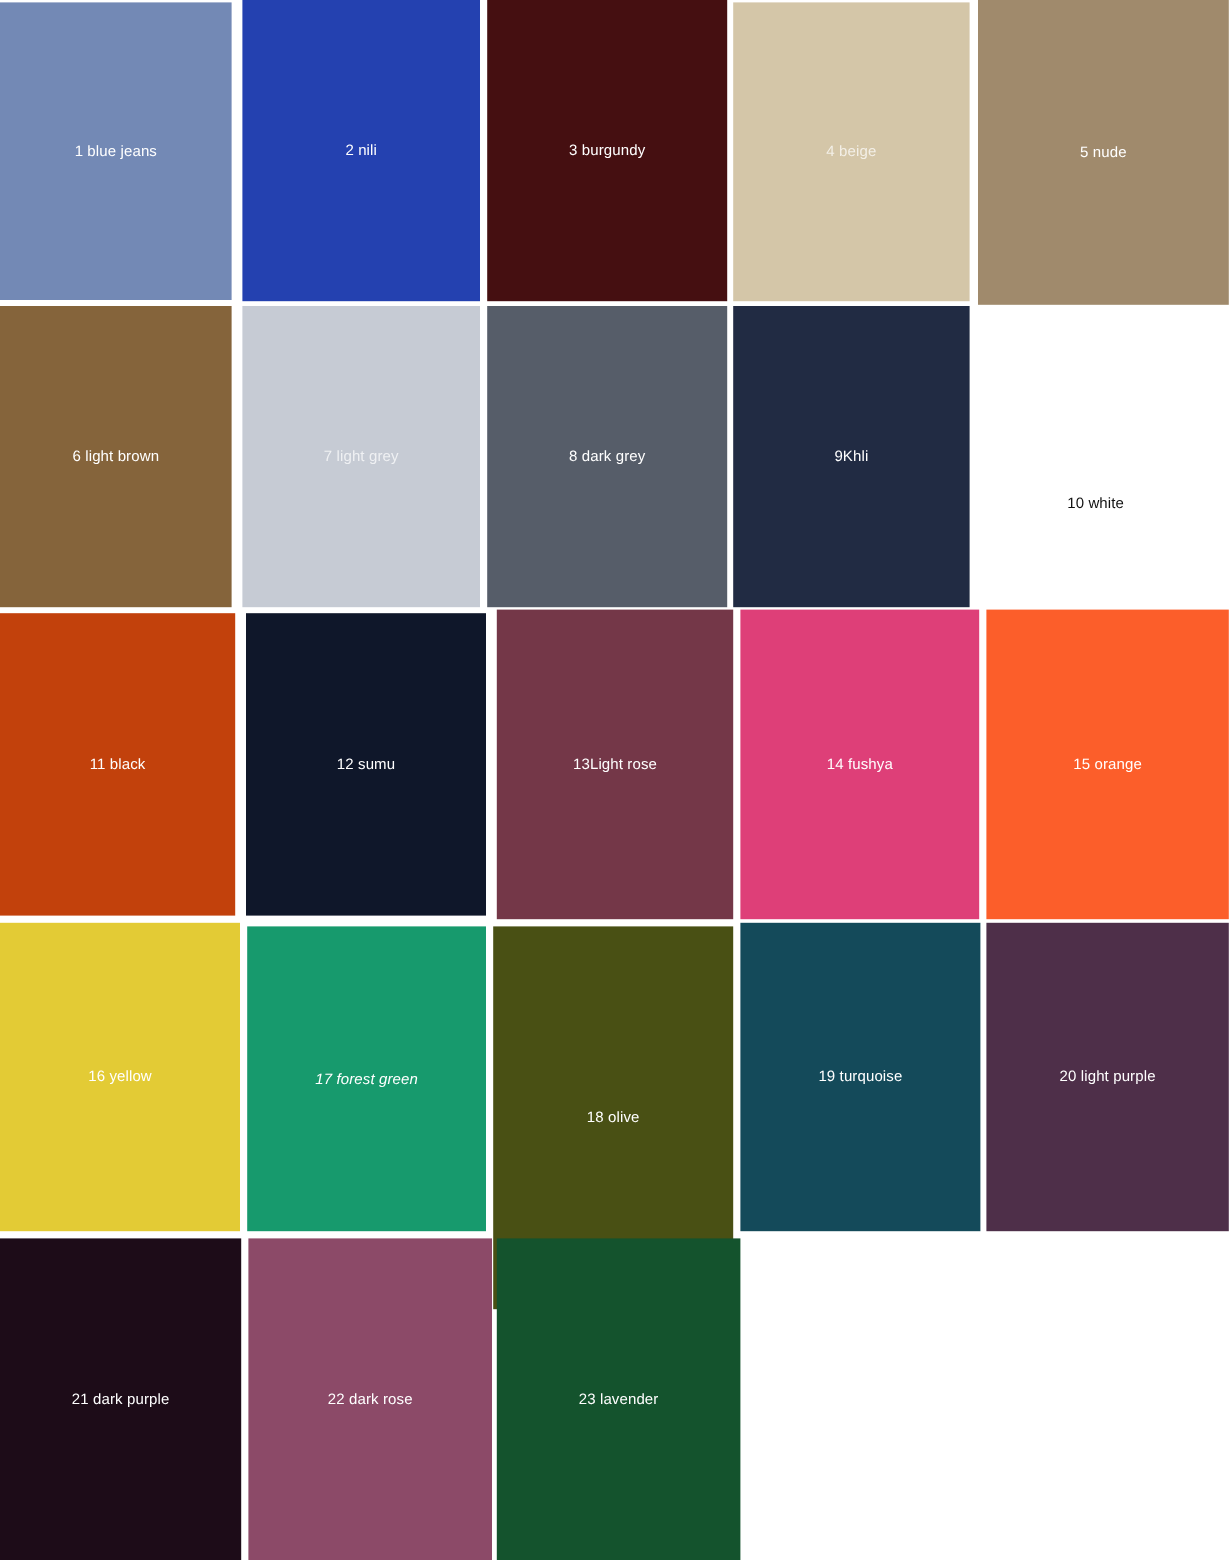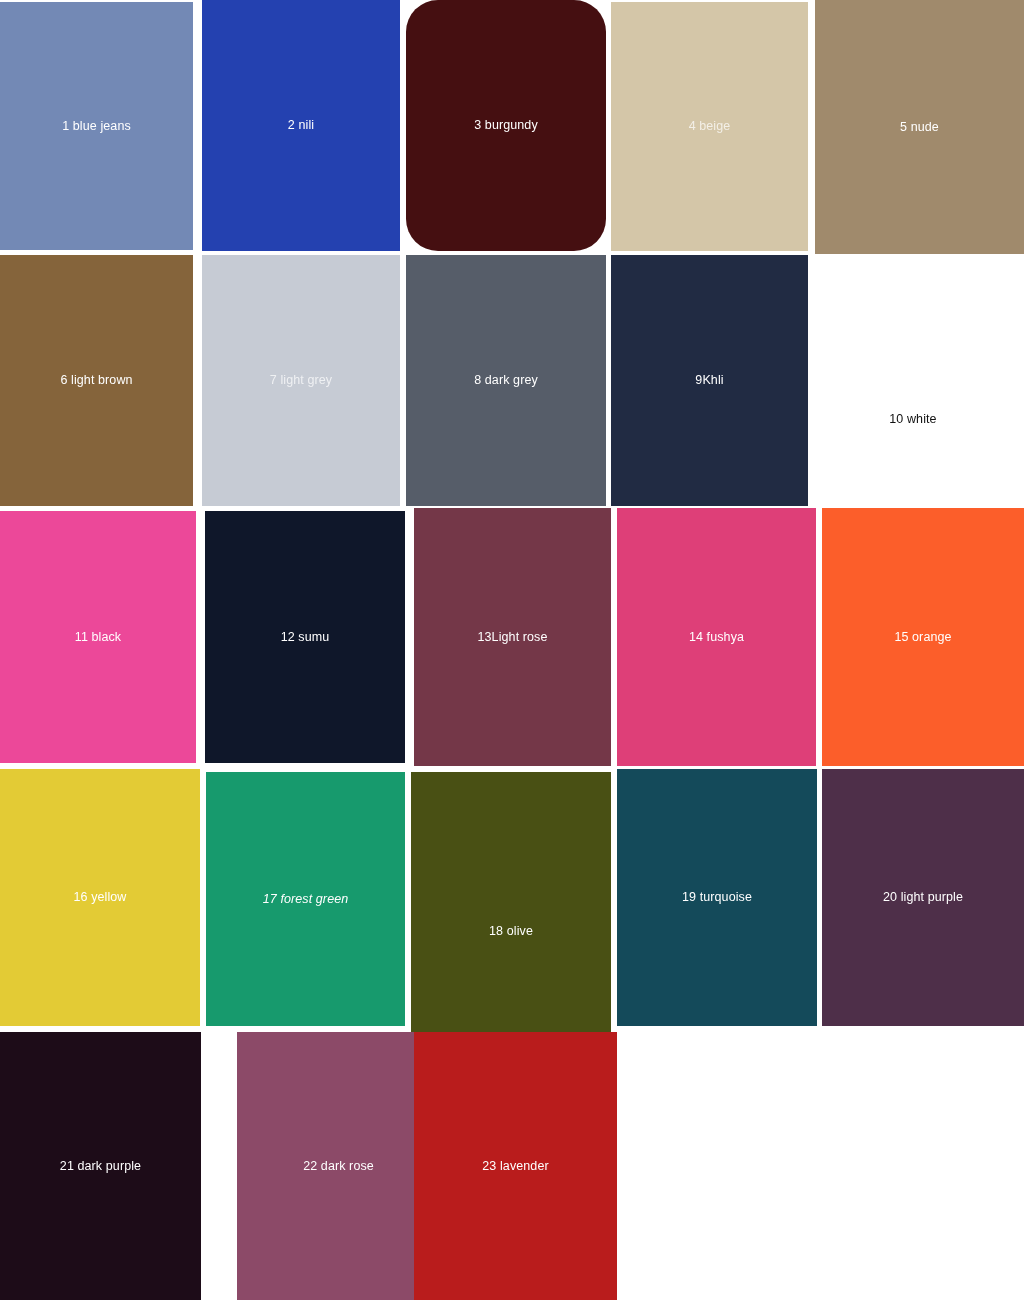--- a/index.html
+++ b/index.html
@@ -46,21 +46,21 @@
 </head>
 <body>
 
 <div id="palette-grid" style="background: rgb(255, 255, 255);">
     <div class="swatch light-text" style="left: 0px; top: 2px; width: 193px; height: 248px; background: rgb(115, 137, 181);">
       <span class="swatch-label">1 blue jeans</span>
     </div>
     <div class="swatch light-text" style="left: 202px; top: 0px; width: 198px; height: 251px; background: rgb(36, 65, 176);">
       <span class="swatch-label">2 nili</span>
     </div>
-    <div class="swatch light-text" style="left: 406px; top: 0px; width: 200px; height: 251px; background: rgb(69, 15, 17); border-radius: 32px;">
+    <div class="swatch light-text" style="left: 406px; top: 0px; width: 200px; height: 251px; background: rgb(69, 15, 17);">
       <span class="swatch-label">3 burgundy</span>
     </div>
     <div class="swatch dim-text" style="left: 611px; top: 2px; width: 197px; height: 249px; background: rgb(212, 198, 168);">
       <span class="swatch-label">4 beige</span>
     </div>
     <div class="swatch light-text" style="left: 815px; top: 0px; width: 209px; height: 254px; background: rgb(160, 138, 108);">
       <span class="swatch-label">5 nude</span>
     </div>
     <div class="swatch light-text" style="left: 0px; top: 255px; width: 193px; height: 251px; background: rgb(133, 100, 59);">
       <span class="swatch-label">6 light brown</span>
@@ -70,21 +70,21 @@
     </div>
     <div class="swatch light-text" style="left: 406px; top: 255px; width: 200px; height: 251px; background: rgb(86, 93, 105);">
       <span class="swatch-label">8 dark grey</span>
     </div>
     <div class="swatch light-text" style="left: 611px; top: 255px; width: 197px; height: 251px; background: rgb(33, 43, 67);">
       <span class="swatch-label">9Khli</span>
     </div>
     <div class="swatch dark-text" style="left: 815px; top: 255px; width: 196px; height: 251px; background: rgb(255, 255, 255); margin-top: 39px;">
       <span class="swatch-label">10 white</span>
     </div>
-    <div class="swatch light-text" style="left: 0px; top: 511px; width: 196px; height: 252px; background: #ec4899;">
+    <div class="swatch light-text" style="left: 0px; top: 511px; width: 196px; height: 252px; background: #c2410c;">
       <span class="swatch-label">11 black</span>
     </div>
     <div class="swatch light-text" style="left: 205px; top: 511px; width: 200px; height: 252px; background: #0f172a;">
       <span class="swatch-label">12 sumu</span>
     </div>
     <div class="swatch light-text" style="left: 414px; top: 508px; width: 197px; height: 258px; background: rgb(116, 55, 72);">
       <span class="swatch-label">13Light rose</span>
     </div>
     <div class="swatch light-text" style="left: 617px; top: 508px; width: 199px; height: 258px; background: rgb(222, 63, 120);">
       <span class="swatch-label">14 fushya</span>
@@ -103,19 +103,19 @@
     </div>
     <div class="swatch light-text" style="left: 617px; top: 769px; width: 200px; height: 257px; background: rgb(20, 74, 90);">
       <span class="swatch-label">19 turquoise</span>
     </div>
     <div class="swatch light-text" style="left: 822px; top: 769px; width: 202px; height: 257px; background: rgb(78, 47, 73);">
       <span class="swatch-label">20 light purple</span>
     </div>
     <div class="swatch light-text" style="left: 0px; top: 1032px; width: 201px; height: 268px; background: rgb(29, 12, 24);">
       <span class="swatch-label">21 dark purple</span>
     </div>
-    <div class="swatch light-text" style="left: 207px; top: 1032px; width: 203px; height: 268px; background: rgb(140, 74, 104); margin-left: 30px;">
+    <div class="swatch light-text" style="left: 207px; top: 1032px; width: 203px; height: 268px; background: rgb(140, 74, 104);">
       <span class="swatch-label">22 dark rose</span>
     </div>
-    <div class="swatch light-text" style="left: 414px; top: 1032px; width: 203px; height: 268px; background: #b91c1c;">
+    <div class="swatch light-text" style="left: 414px; top: 1032px; width: 203px; height: 268px; background: #14532d;">
       <span class="swatch-label">23 lavender</span>
     </div>
   </div>
 
 </body></html>

